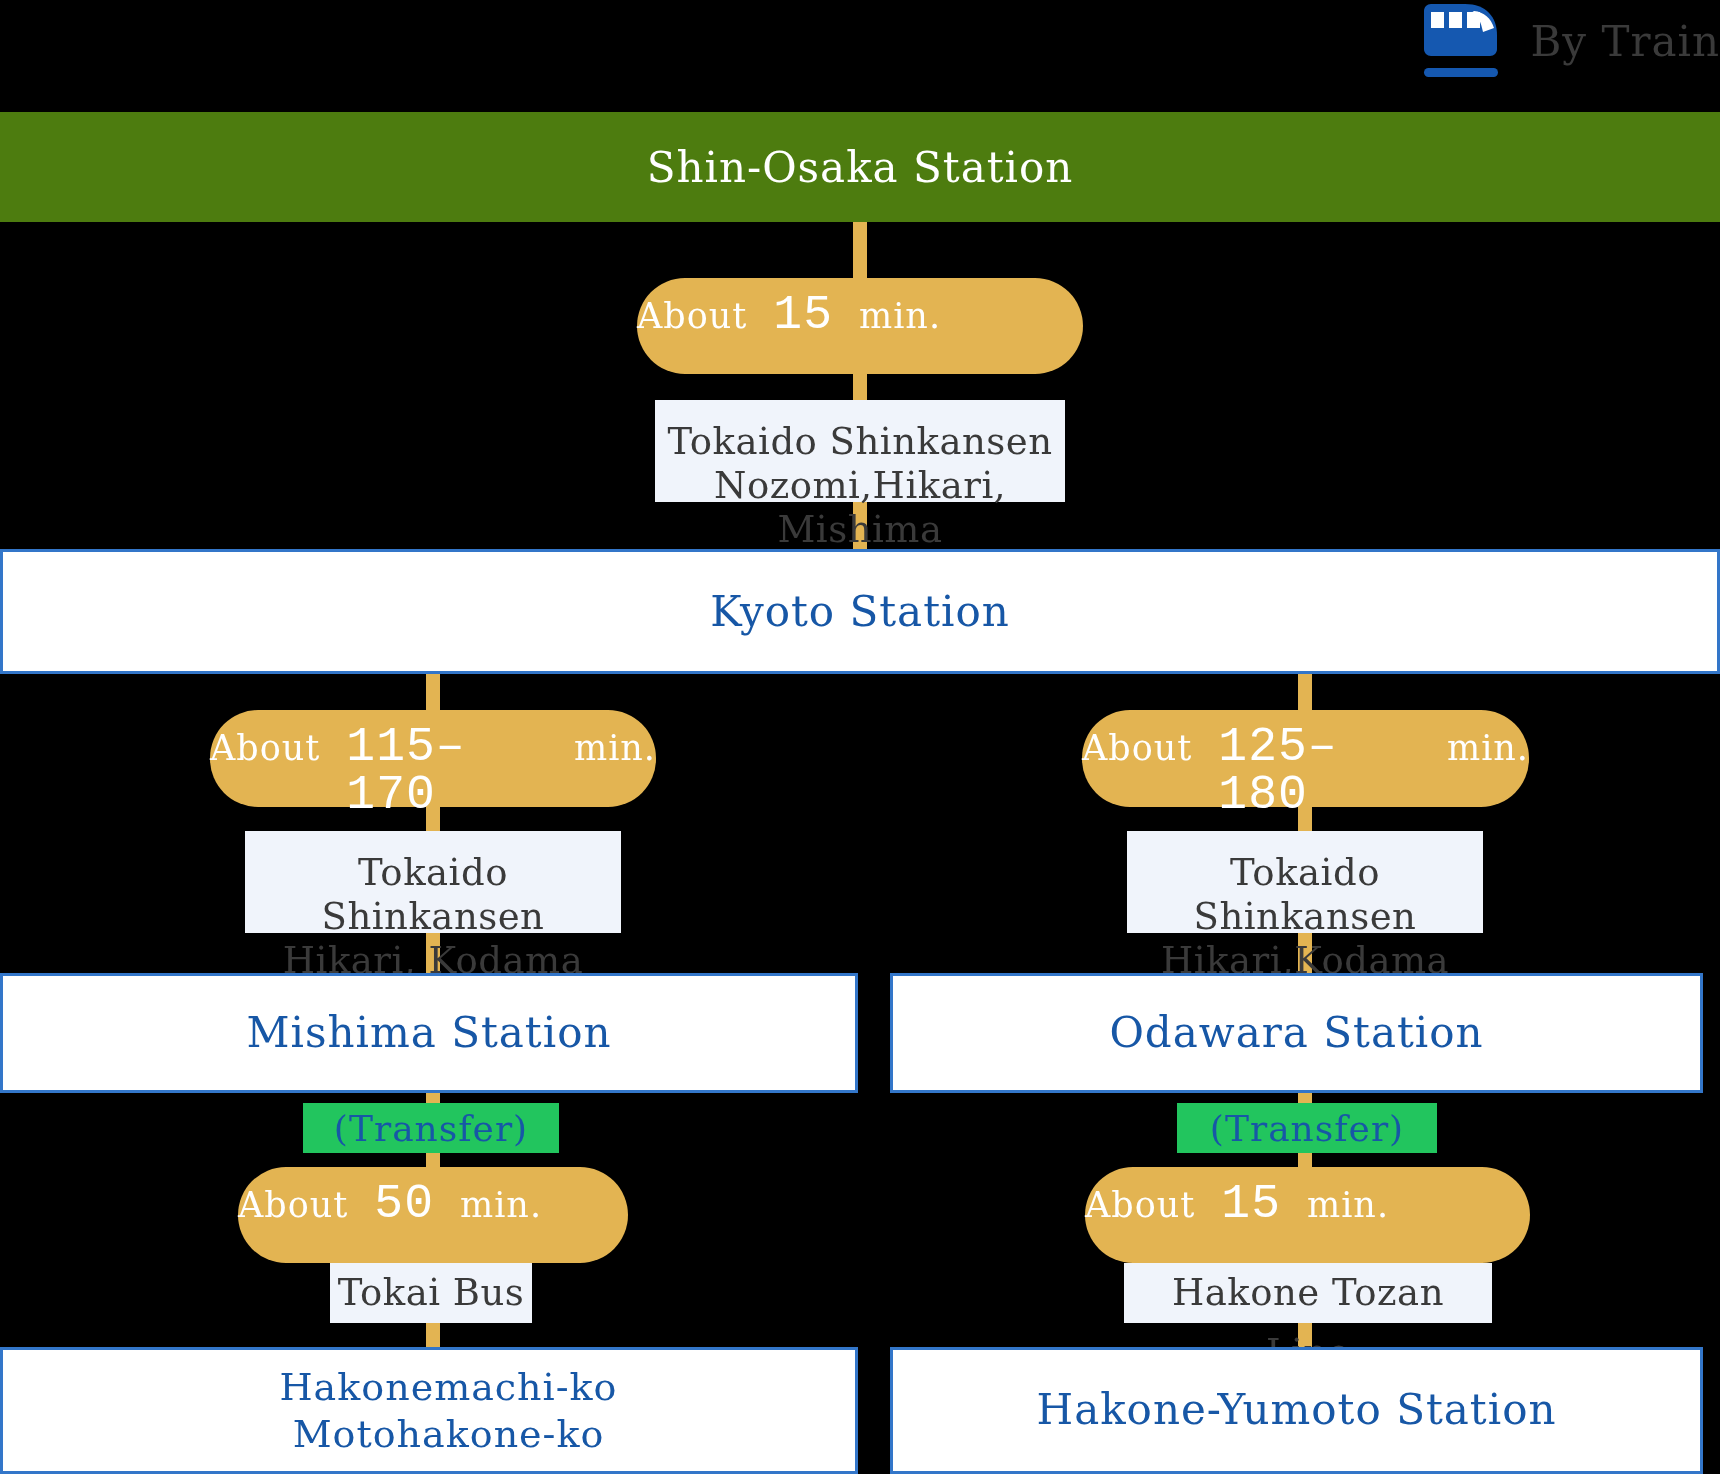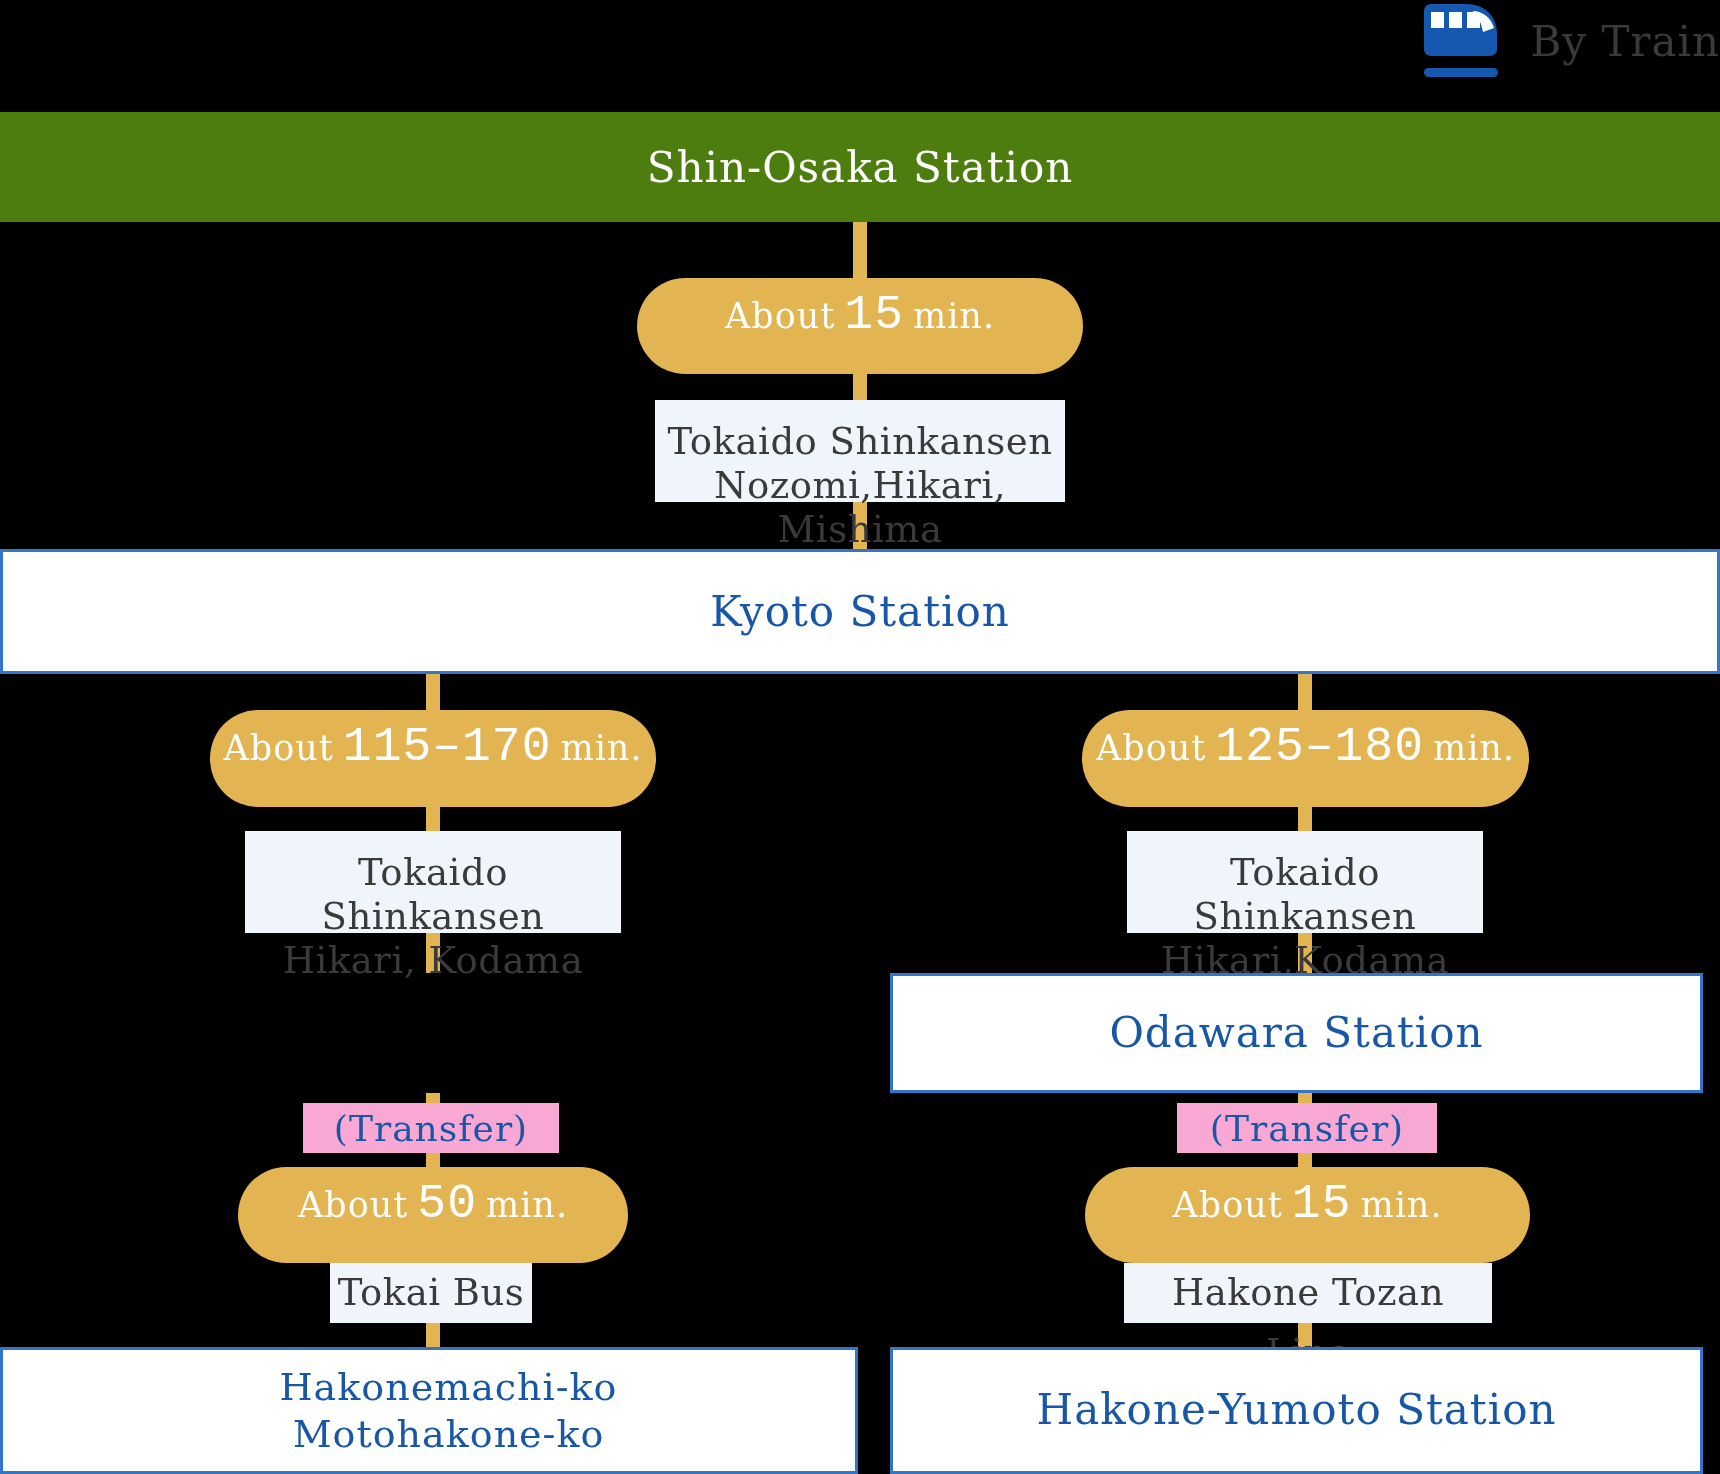--- a/index.html
+++ b/index.html
@@ -11,37 +11,37 @@
   .hdr-title{font-size:42px;color:#3a3a3a;letter-spacing:1px;}
   
   .bar{position:absolute;left:0;width:1720px;background:#4d7c0f;color:#fff;
        display:flex;align-items:center;justify-content:center;font-size:42px;
        letter-spacing:1px;z-index:2;}
   .bar.white{background:#fff;border:3px solid #3376c9;color:#1757a6;box-sizing:border-box;}
   
   .vline{position:absolute;width:14px;background:#e3b452;z-index:1;}
   
   .pill{position:absolute;background:#e3b452;border-radius:48px;color:#fff;
-        display:flex;justify-content:center;align-items:baseline;gap:9px;
+        display:flex;justify-content:flex-start;align-items:baseline;gap:26px;
         padding-top:13px;box-sizing:border-box;z-index:2;letter-spacing:1px;}
   .pill .word{font-size:35px;line-height:1;}
   .pill .num{font-family:Liberation Mono, monospace;font-size:48px;line-height:1;}
   
   .linebox{position:absolute;background:#f0f4fb;color:#3a3a3a;text-align:center;
            font-size:37px;line-height:44px;box-sizing:border-box;padding-top:20px;
            z-index:2;letter-spacing:0.5px;}
   .linebox.single{line-height:60px;padding-top:0;}
   
   .stbox{position:absolute;background:#fff;border:3px solid #3376c9;box-sizing:border-box;
          color:#1757a6;display:flex;flex-direction:column;align-items:center;
          justify-content:center;z-index:2;letter-spacing:1px;}
   .stbox .st-name{font-size:42px;line-height:1.15;}
   .dest-line{font-size:38px;line-height:47px;}
   
-  .transfer{position:absolute;background:#f9a8d4;color:#1757a6;font-size:36px;
+  .transfer{position:absolute;background:#22c55e;color:#1757a6;font-size:36px;
             display:flex;align-items:center;justify-content:center;z-index:2;
             letter-spacing:1px;}
 </style>
 </head>
 <body>
 
 <div id="canvas">
 
   <div class="hdr">
     <span style="display:inline-block;width:78px;height:74px;">
@@ -94,20 +94,23 @@
 
   <div class="linebox" style="left:245px;top:831px;width:376px;height:102px;">
     <div>Tokaido Shinkansen</div>
     <div>Hikari, Kodama</div>
   </div>
   <div class="linebox" style="left:1127px;top:831px;width:356px;height:102px;">
     <div>Tokaido Shinkansen</div>
     <div>Hikari,Kodama</div>
   </div>
 
+  <div class="stbox" style="left:0;top:973px;width:858px;height:120px;">
+    <span class="st-name">Mishima Station</span>
+  </div>
   <div class="stbox" style="left:890px;top:973px;width:813px;height:120px;">
     <span class="st-name">Odawara Station</span>
   </div>
 
   <div class="vline" style="left:426px;top:1093px;height:254px;"></div>
   <div class="vline" style="left:1298px;top:1093px;height:254px;"></div>
 
   <div class="transfer" style="left:303px;top:1103px;width:256px;height:50px;">
     <span>(Transfer)</span>
   </div>

